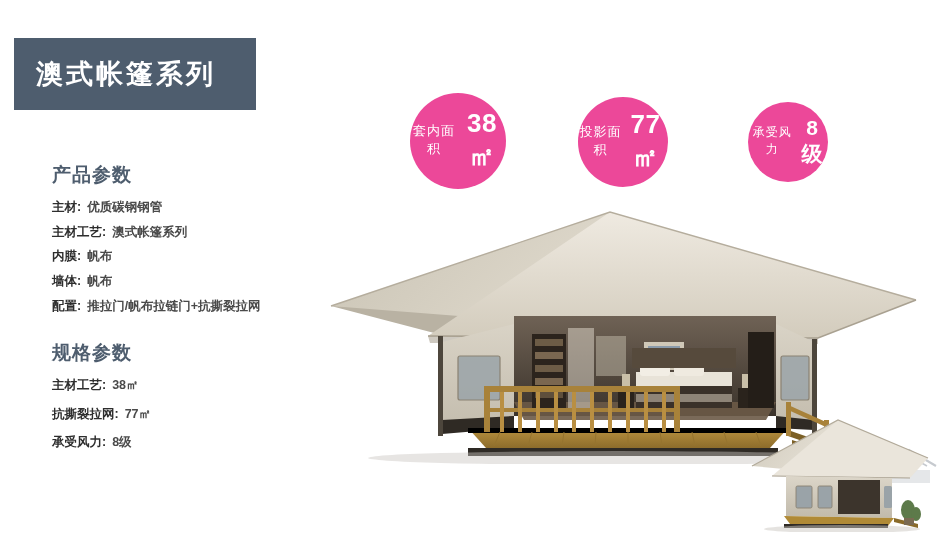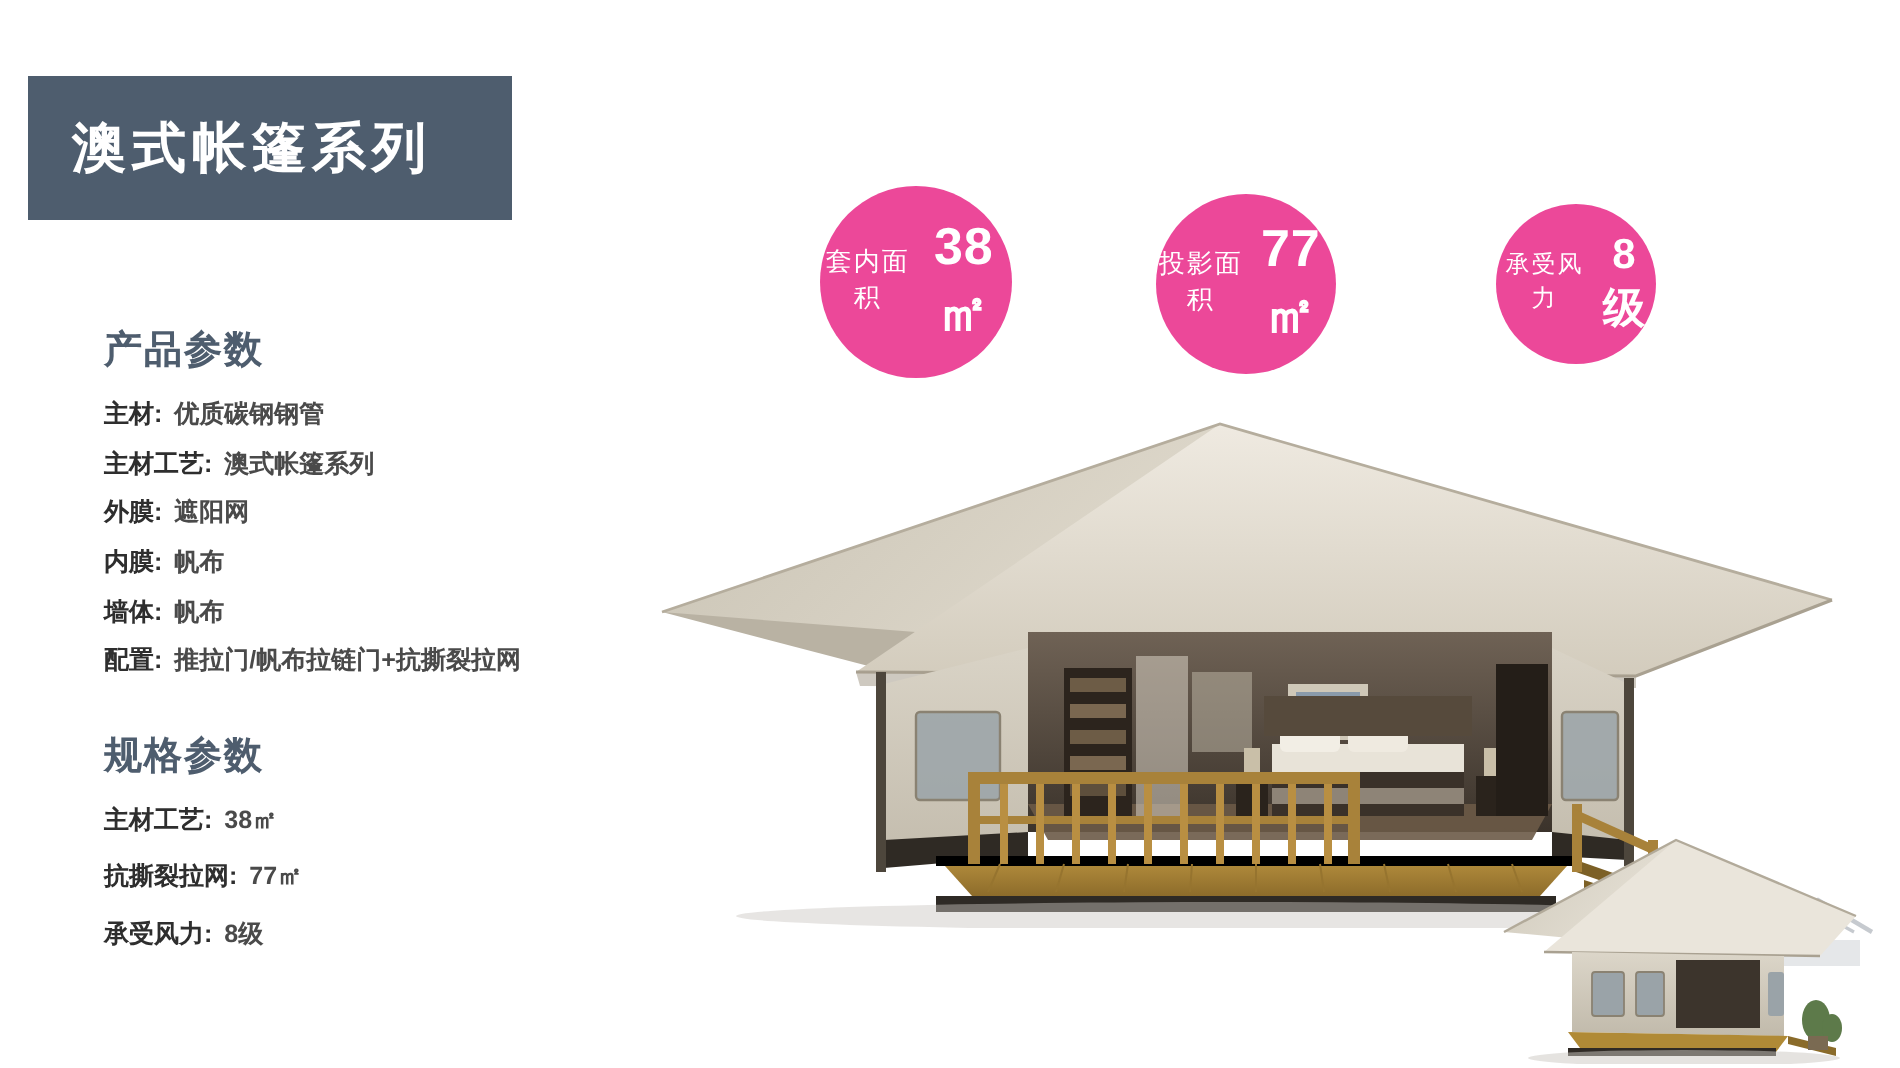--- a/index.html
+++ b/index.html
@@ -139,24 +139,20 @@
   <div id="specs-1">
     <div class="section-heading">产品参数</div>
 
     <div class="spec-row">
       <span class="k">主材:</span>
       <span class="v">优质碳钢钢管</span>
     </div>
     <div class="spec-row">
       <span class="k">主材工艺:</span>
       <span class="v">澳式帐篷系列</span>
-    </div>
-    <div class="spec-row">
-      <span class="k">外膜:</span>
-      <span class="v">遮阳网</span>
     </div>
     <div class="spec-row">
       <span class="k">内膜:</span>
       <span class="v">帆布</span>
     </div>
     <div class="spec-row">
       <span class="k">墙体:</span>
       <span class="v">帆布</span>
     </div>
     <div class="spec-row">

